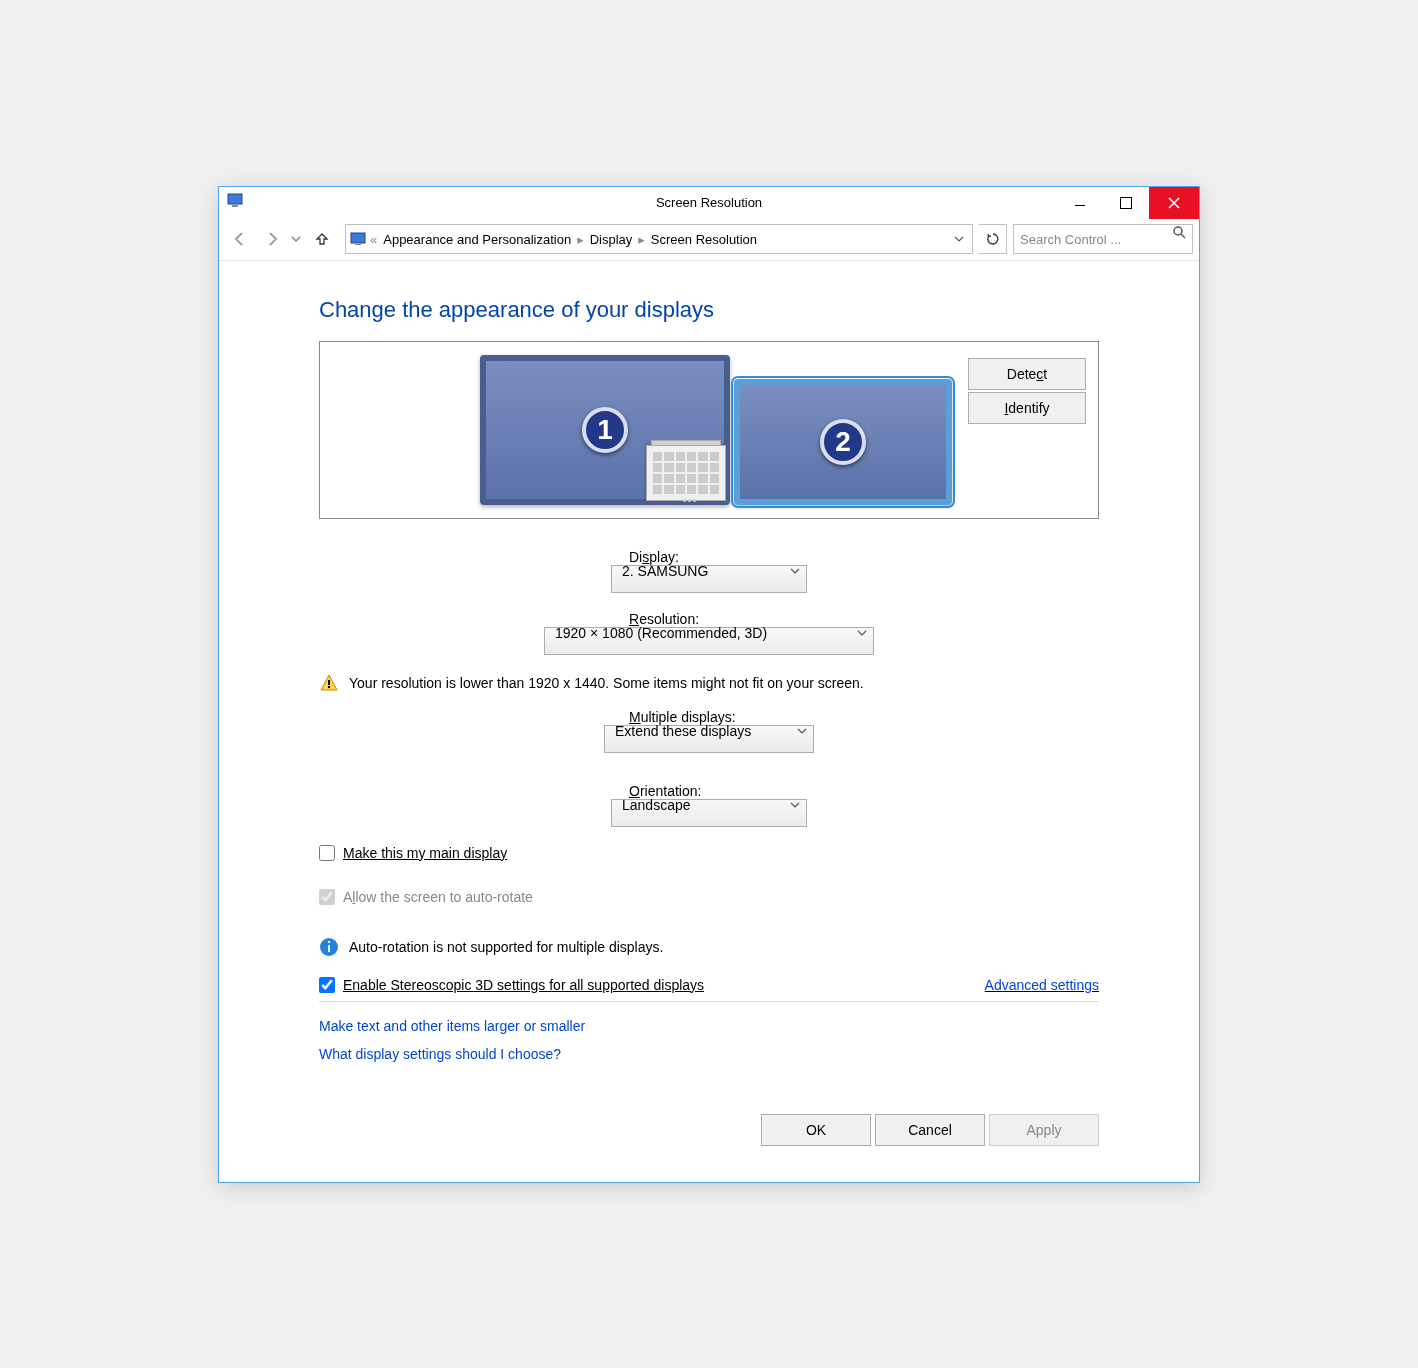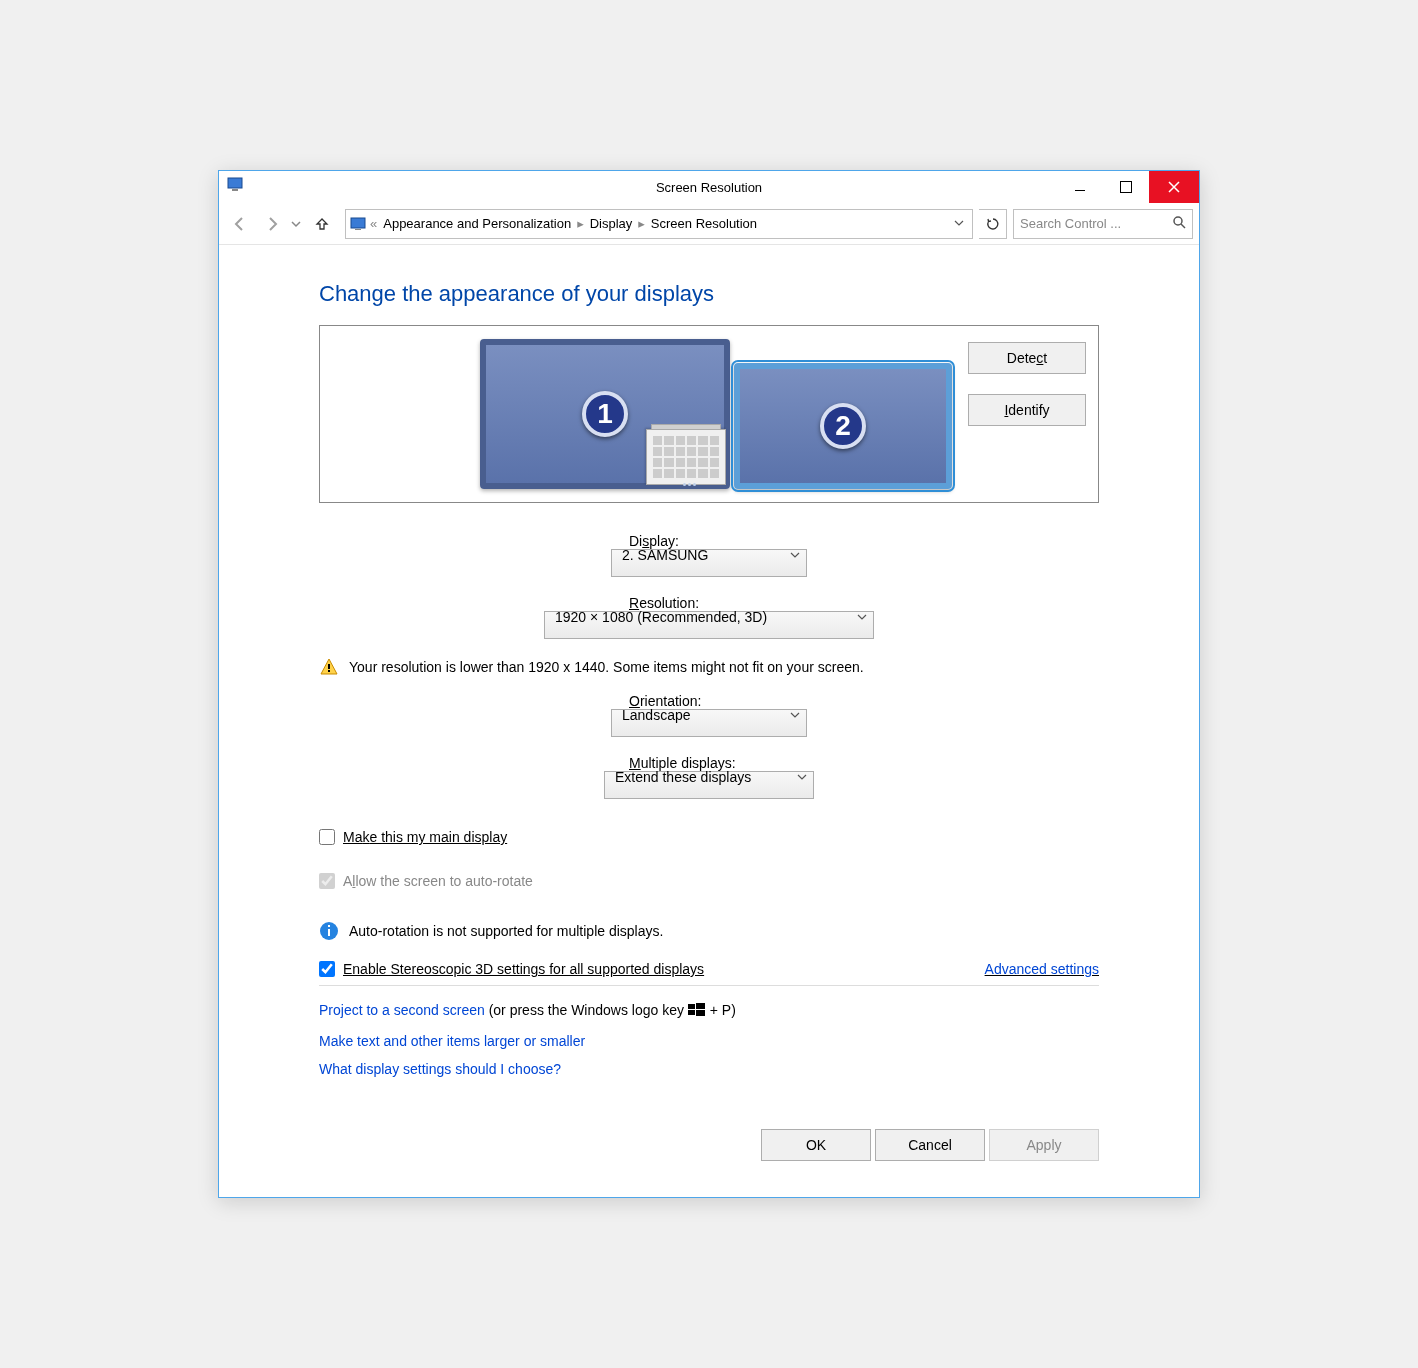--- a/index.html
+++ b/index.html
@@ -83,21 +83,20 @@
     .refresh-btn {
       width:28px; height:30px; border:1px solid #c0c0c0; border-left:none;
       display:flex;align-items:center;justify-content:center; margin-right:4px; color:#333;
     }
     
     .search-box {
       width: 180px;
       height: 30px;
       border: 1px solid #c0c0c0;
       display: flex;
-      align-items: center;
       padding: 0 6px;
       font-size: 13px;
       color: #888;
       position: relative;
     }
     .search-box input { border:none; outline:none; width:100%; font-size:13px;}
     .search-box input::placeholder { color:#888;}
     .search-icon { color:#555; margin-left:4px;}
     
     .content {
@@ -145,21 +144,21 @@
     .keypad {
       position:absolute; bottom:-2px; right:-2px;
       width:80px; height:56px; background:#f0f0f0; border:1px solid #aaa;
       display:grid; grid-template-columns:repeat(6,1fr); grid-template-rows:repeat(4,1fr);
       padding:6px; gap:2px;
       box-shadow: -1px -1px 2px rgba(0,0,0,0.2);
     }
     .keypad::before { content:""; position:absolute; top:-6px; left:4px; right:4px; height:4px; background:#d0d0d0; border:1px solid #aaa;}
     .keypad span { background:#ccc;}
     
-    .preview-buttons { position:absolute; right:12px; top:16px; display:flex; flex-direction:column; gap:20px;}
+    .preview-buttons { position:absolute; right:12px; top:16px; display:flex; flex-direction:column; gap:2px;}
     .win-btn {
       min-width:118px; height:32px; background:#f0f0f0; border:1px solid #adadad;
       font-size:14px; display:flex;align-items:center;justify-content:center;
       cursor:pointer;
     }
     .win-btn.disabled { color:#888; border-color:#d0d0d0;}
     
     .form-row { display:flex; align-items:center; margin-bottom:18px; font-size:14px;flex-direction:column;}
     .form-label { width:160px;}
     .underline { text-decoration: underline;}
@@ -358,40 +357,40 @@
       <span class="warn-icon">
         <svg width="20" height="20" viewBox="0 0 20 20">
             <path d="M10 2 L18 17 L2 17 Z" fill="#ffd24a" stroke="#c98c00"></path>
             <rect x="9" y="7" width="2" height="5" fill="#000"></rect>
             <rect x="9" y="13" width="2" height="2" fill="#000"></rect>
           </svg>
       </span>
       <span>Your resolution is lower than 1920 x 1440. Some items might not fit on your screen.</span>
     </div>
 
+    <div class="form-row" style="margin-bottom:30px;">
+      <span class="form-label"><span class="underline">M</span><span>ultiple displays:</span></span>
+      <div class="combo" style="min-width:210px">
+        <span>Extend these displays</span>
+        <span class="chev"><svg width="10" height="10" viewBox="0 0 10 10">
+              <path d="M1 3 L5 7 L9 3" fill="none" stroke="currentColor" stroke-width="1.2"></path>
+            </svg></span>
+      </div>
+    </div>
+
     <div class="form-row">
       <span class="form-label"><span class="underline">O</span><span>rientation:</span></span>
       <div class="combo">
         <span>Landscape</span>
         <span class="chev"><svg width="10" height="10" viewBox="0 0 10 10">
               <path d="M1 3 L5 7 L9 3" fill="none" stroke="currentColor" stroke-width="1.2"></path>
             </svg></span>
       </div>
     </div>
 
-    <div class="form-row" style="margin-bottom:30px;">
-      <span class="form-label"><span class="underline">M</span><span>ultiple displays:</span></span>
-      <div class="combo" style="min-width:210px">
-        <span>Extend these displays</span>
-        <span class="chev"><svg width="10" height="10" viewBox="0 0 10 10">
-              <path d="M1 3 L5 7 L9 3" fill="none" stroke="currentColor" stroke-width="1.2"></path>
-            </svg></span>
-      </div>
-    </div>
-
     <div class="check-row" style="margin-bottom:28px;text-decoration:underline;">
       <input type="checkbox" style="">
       <label><span>Ma</span><span class="underline">k</span><span>e this my main display</span></label>
     </div>
 
     <div class="check-row disabled">
       <input type="checkbox" checked="" disabled="" style="">
       <label><span>A</span><span class="underline">l</span><span>low the screen to auto-rotate</span></label>
     </div>
 
@@ -410,29 +409,20 @@
       <div class="check-row" style="margin-bottom:0;">
         <input type="checkbox" checked="" style="">
         <label>Enable Stereoscopic 3D settings for all supported displays</label>
       </div>
       <span class="link adv-link">Advanced settings</span>
     </div>
 
     <hr class="divider">
 
     <div class="proj-row">
-      <span class="link">Project to a second screen</span>
-      <span><span> (or press the Windows logo key </span><span class="winlogo"><svg width="18" height="16" viewBox="0 0 18 16">
-              <rect x="0" y="2" width="7" height="5" fill="#000"></rect>
-              <rect x="8" y="1" width="9" height="6" fill="#000"></rect>
-              <rect x="0" y="8" width="7" height="5" fill="#000"></rect>
-              <rect x="8" y="8" width="9" height="6" fill="#000"></rect>
-            </svg></span><span> + P)</span></span>
-    </div>
-    <div class="proj-row">
       <span class="link">Make text and other items larger or smaller</span>
     </div>
     <div class="proj-row">
       <span class="link">What display settings should I choose?</span>
     </div>
   </div>
 
   <div class="footer">
     <div class="win-btn">OK</div>
     <div class="win-btn">Cancel</div>

